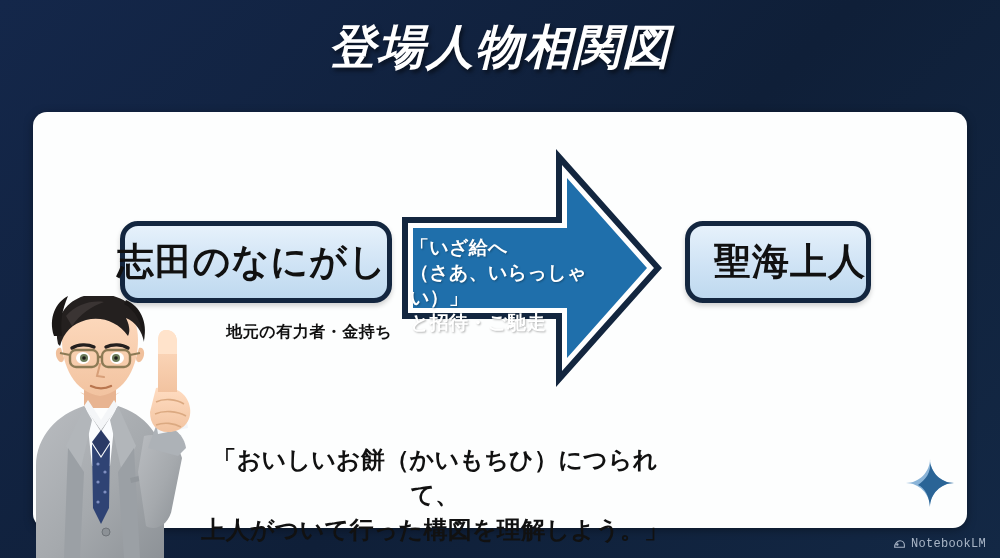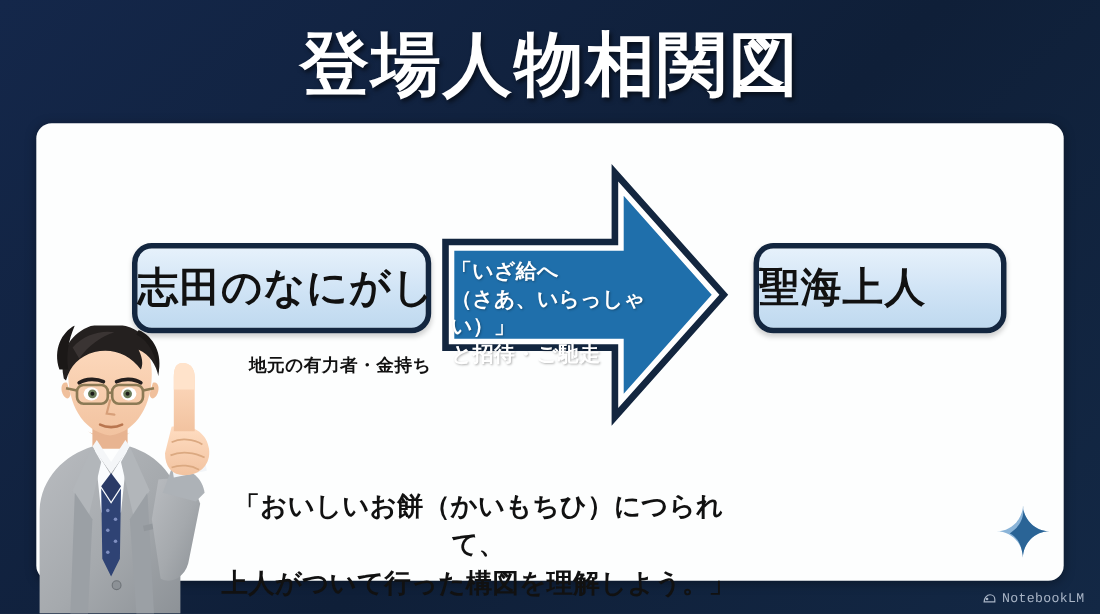--- a/index.html
+++ b/index.html
@@ -18,55 +18,56 @@
     background:linear-gradient(135deg,#14274a 0%,#0f1f38 55%,#132845 100%);
     overflow:hidden;
   }
 
   
   #title {
     position:absolute;
     left:0; right:0; top:16px;
     text-align:center;
     color:#ffffff;
-    font-size:63px;
+    font-size:47px;
     font-weight:bold;
     letter-spacing:2px;
     text-shadow:2px 3px 4px rgba(0,0,0,.55);
     white-space:nowrap;
+    font-style:italic;
   }
 
   
   #card {
     position:absolute;
     left:33px; top:112px;
     width:934px; height:416px;
     background:#fdfefe;
     border-radius:14px;
     box-shadow:0 2px 10px rgba(0,0,0,.35);
   }
 
   
   .person-box {
     position:absolute;
     border:5px solid #13263f;
     border-radius:18px;
     background:linear-gradient(180deg,#e6f1fb 0%,#cfe3f5 55%,#bfd9ef 100%);
-    display:flex; align-items:center; justify-content:flex-start;
+    display:flex; align-items:center; justify-content:flex-end;
     box-shadow:0 3px 5px rgba(0,0,0,.18);
   }
   .person-box .name {
     color:#111111;
     font-weight:bold;
     font-size:37px;
     letter-spacing:1px;
     white-space:nowrap;
   }
   #box-left  { left:120px; top:221px; width:272px; height:82px; }
-  #box-right { left:685px; top:221px; width:230px; height:82px; }
+  #box-right { left:685px; top:221px; width:186px; height:82px; }
 
   .caption {
     position:absolute;
     text-align:right;
     color:#111111;
     font-weight:bold;
     font-size:16px;
     line-height:1.28;
     letter-spacing:.5px;
     white-space:pre-line;

